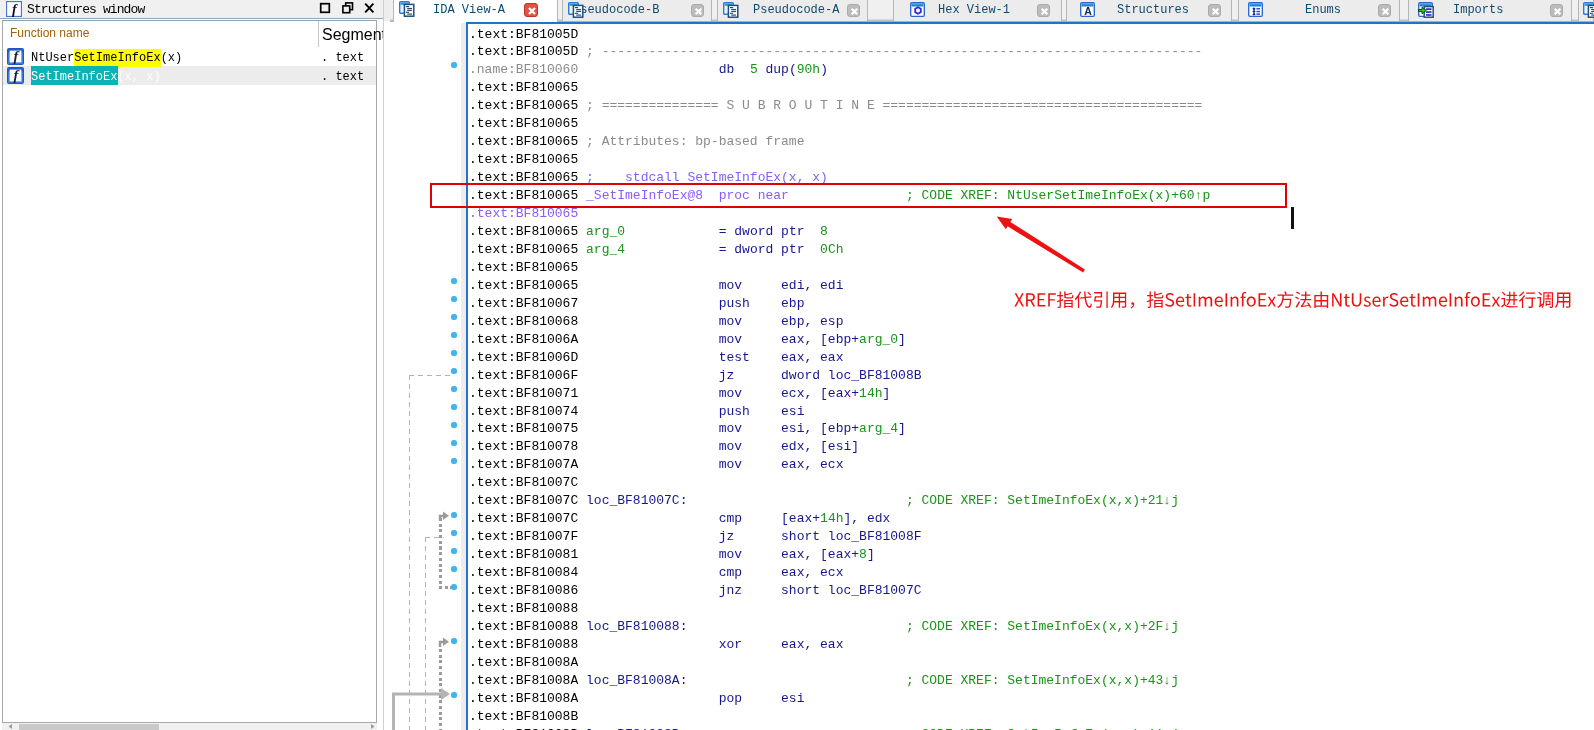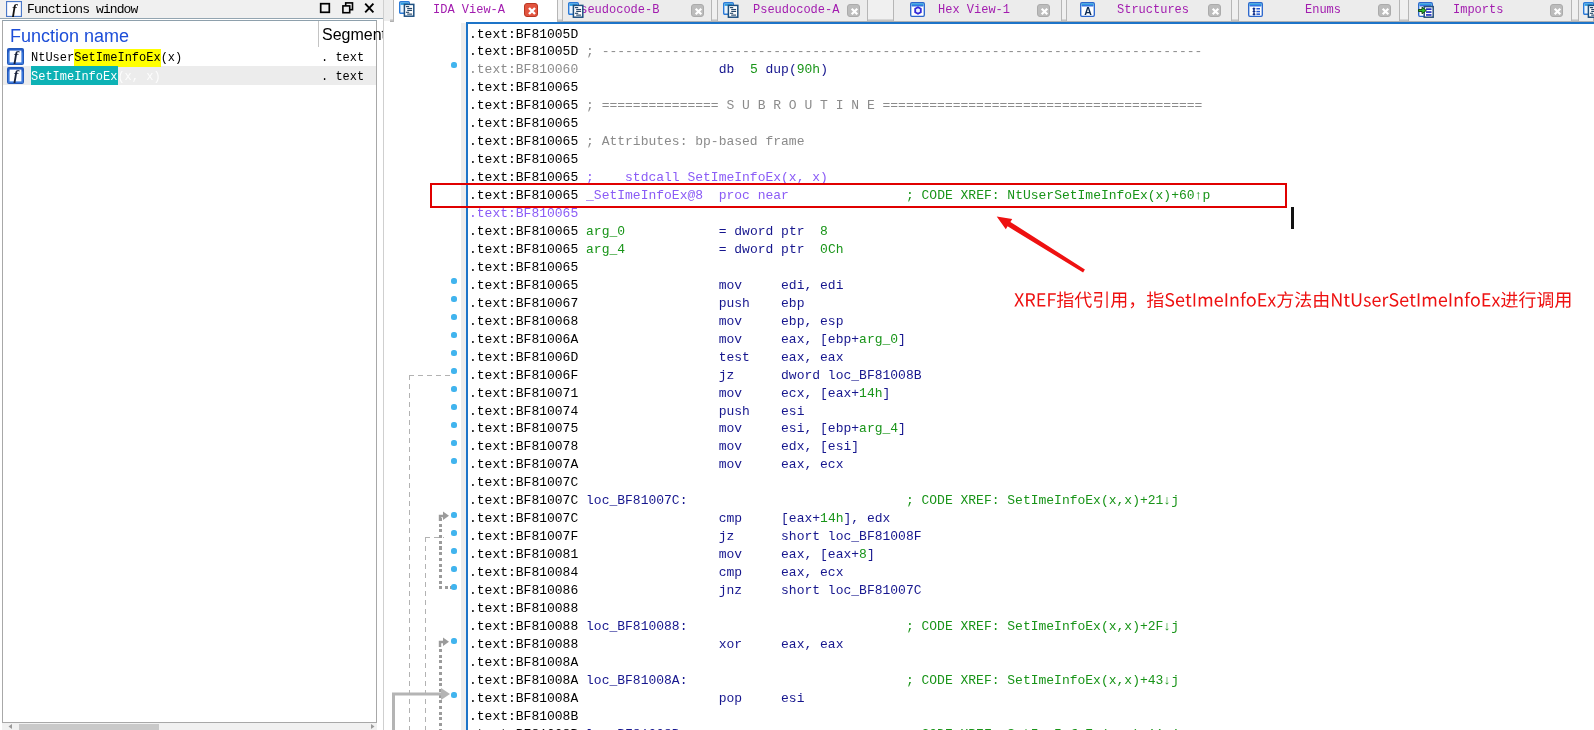--- a/index.html
+++ b/index.html
@@ -1,31 +1,31 @@
 <!DOCTYPE html>
 <html><head><meta charset="utf-8"><style>
 *{margin:0;padding:0;box-sizing:border-box}
 html,body{width:1594px;height:730px;overflow:hidden;background:#fff;font-family:"Liberation Sans",sans-serif}
 #root{position:absolute;left:0;top:0;width:1594px;height:730px}
 .abs{position:absolute}
 
 #ftitle{left:0;top:0;width:383px;height:19px;background:#f0f0f0;border-bottom:1px solid #93a5b1}
 #ftitletx{left:27px;top:2px;font:13px "Liberation Mono",monospace;color:#000;letter-spacing:-0.9px}
 #flist{left:2px;top:20px;width:375px;height:703px;background:#fff;border:1px solid #a8a8a8;border-top:1px solid #8ea0ac}
-#fhdr{font-size:18px;color:#1d4ed8}
+#fhdr{font-size:12px;color:#a16207}
 .mono12{font:12px "Liberation Mono",monospace;color:#000}
 #fscroll{left:2px;top:723px;width:375px;height:7px;background:#f1f1f1}
 #fthumb{left:19px;top:724px;width:140px;height:6px;background:#c9c9c9}
 
 #split{left:384px;top:0;width:6px;height:730px;background:#fff}#splitline{left:383px;top:0;width:1px;height:730px;background:#cfcfcf}#tabledge{left:384px;top:0;width:9px;height:21px;background:#ededed}
 
 #tabbar{left:390px;top:0;width:1204px;height:22px;background:#f0f0f0}
 .tab{position:absolute;top:-4px;height:25px;background:#ececec;border:1px solid #b6b6b6;border-bottom:none;border-radius:2px 2px 0 0}
 .tab.act{background:#fff;height:26px}
-.tablbl{position:absolute;top:3px;font:12px "Liberation Mono",monospace;color:#a21caf}
+.tablbl{position:absolute;top:3px;font:12px "Liberation Mono",monospace;color:#0c4a6e}
 .xbtn{position:absolute;top:4px;width:13px;height:13px;border-radius:3px;background:#bcbcbc;border:1px solid #ababab}
 .xbtn.red{background:#e2543f;border:1px solid #b93722;width:14px;height:14px;top:3px}
 .xbtn svg{position:absolute;left:0;top:0}
 
 #mainbg{left:390px;top:22px;width:1204px;height:708px;background:#fff}
 #vbord-t{left:466px;top:22px;width:1128px;height:2px;background:#1d74c8}#gutter{left:461px;top:23px;width:4.5px;height:707px;background:#ededed}
 #vbord-l{left:466px;top:22px;width:2px;height:708px;background:#1d74c8}
 #listing{left:469px;top:25.5px;font:13px "Liberation Mono",monospace;line-height:17.95px;color:#000;white-space:pre}
 .g{color:#8b8b8b}
 .n{color:#16168e}
@@ -40,21 +40,21 @@
 #redbox{left:430px;top:183px;width:857px;height:25px;border:2px solid #e00000}
 #caret{left:1291px;top:207px;width:3px;height:22px;background:#111}
 </style></head><body>
 <div id="root">
     <div class="abs" id="mainbg"></div>
     <div class="abs" id="ftitle"></div>
     <svg class="abs" style="left:6px;top:1px" width="16" height="16" viewBox="0 0 17 17">
       <rect x="0.5" y="0.5" width="16" height="16" fill="#fdfdff" stroke="#4a78c8" stroke-width="1.4"></rect>
       <text x="8.8" y="13.4" font-family="Liberation Serif" font-style="italic" font-weight="bold" font-size="15px" fill="#111" text-anchor="middle">f</text>
     </svg>
-    <div class="abs" id="ftitletx">Functions window</div>
+    <div class="abs" id="ftitletx">Structures window</div>
     <svg class="abs" style="left:316px;top:2px" width="62" height="14" viewBox="0 0 62 14">
       <rect x="4.7" y="1.7" width="8.6" height="8.6" fill="none" stroke="#000" stroke-width="1.7"></rect>
       <rect x="29.7" y="0.9" width="6.8" height="6.8" fill="none" stroke="#000" stroke-width="1.6"></rect>
       <rect x="26.9" y="3.9" width="6.8" height="6.8" fill="#f0f0f0" stroke="#000" stroke-width="1.6"></rect>
       <path d="M49.2 1.6 L57.4 10.4 M57.4 1.6 L49.2 10.4" stroke="#000" stroke-width="1.9"></path>
     </svg>
     <div class="abs" id="flist"></div>
     <div class="abs" id="fscroll"></div>
     <div class="abs" id="fthumb"></div>
     <svg class="abs" style="left:3px;top:723px" width="376" height="7" viewBox="0 0 376 7">
@@ -219,21 +219,21 @@
         <line x1="8.2" y1="9.4" x2="13.1" y2="9.4"></line>
         <line x1="6.9" y1="11.3" x2="10.2" y2="11.3"></line>
         <line x1="8.2" y1="13.1" x2="13.1" y2="13.1"></line>
       </g>
     </svg>
     <div class="abs" id="gutter"></div>
     <div class="abs" id="vbord-t"></div>
     <div class="abs" id="vbord-l"></div>
     <pre class="abs" id="listing">.text:BF81005D
 .text:BF81005D <span class="g">; -----------------------------------------------------------------------------</span>
-<span class="g">.text:BF810060</span>                  <span class="n">db</span>  <span class="e">5</span> <span class="n">dup(</span><span class="e">90h</span><span class="n">)</span>
+<span class="g">.name:BF810060</span>                  <span class="n">db</span>  <span class="e">5</span> <span class="n">dup(</span><span class="e">90h</span><span class="n">)</span>
 .text:BF810065
 .text:BF810065 <span class="g">; =============== S U B R O U T I N E =========================================</span>
 .text:BF810065
 .text:BF810065 <span class="g">; Attributes: bp-based frame</span>
 .text:BF810065
 .text:BF810065 <span class="b">;    stdcall SetImeInfoEx(x, x)</span>
 .text:BF810065 <span class="b">_SetImeInfoEx@8</span>  <span class="b">proc near</span>               <span class="e">; CODE XREF: NtUserSetImeInfoEx(x)+60<b>↑</b>p</span>
 <span class="b">.text:BF810065</span>
 .text:BF810065 <span class="e">arg_0</span>            <span class="n">= dword ptr  </span><span class="e">8</span>
 .text:BF810065 <span class="e">arg_4</span>            <span class="n">= dword ptr  </span><span class="e">0Ch</span>

